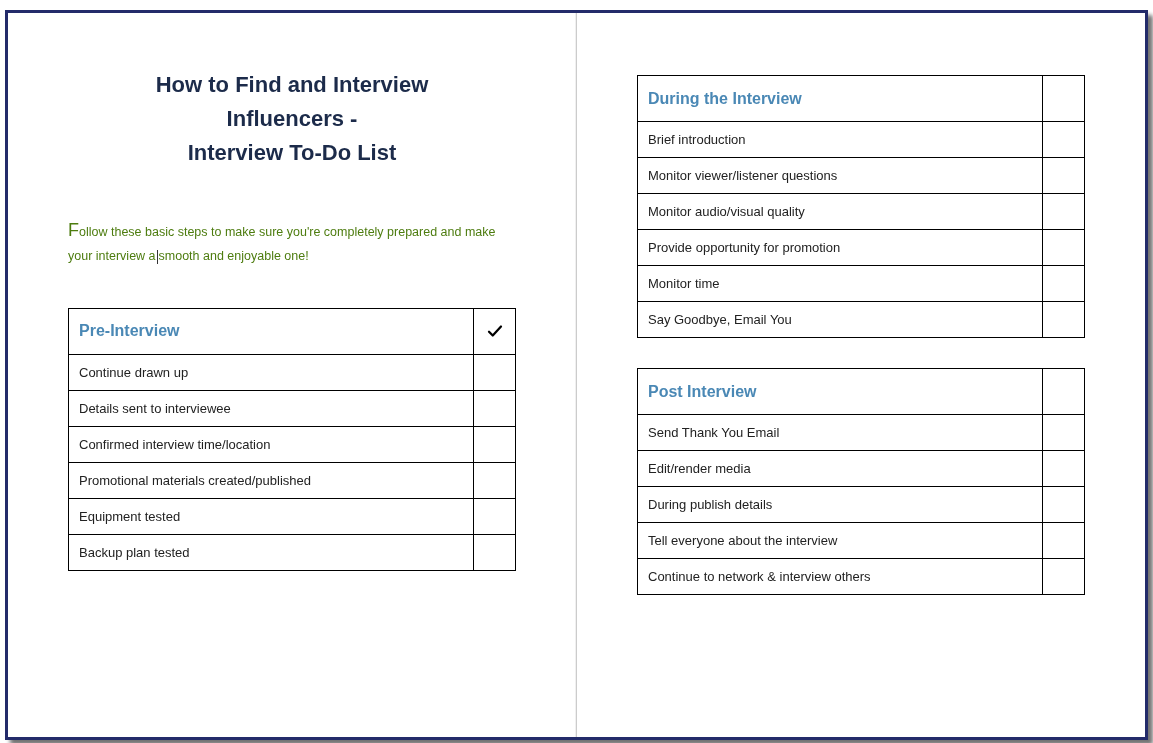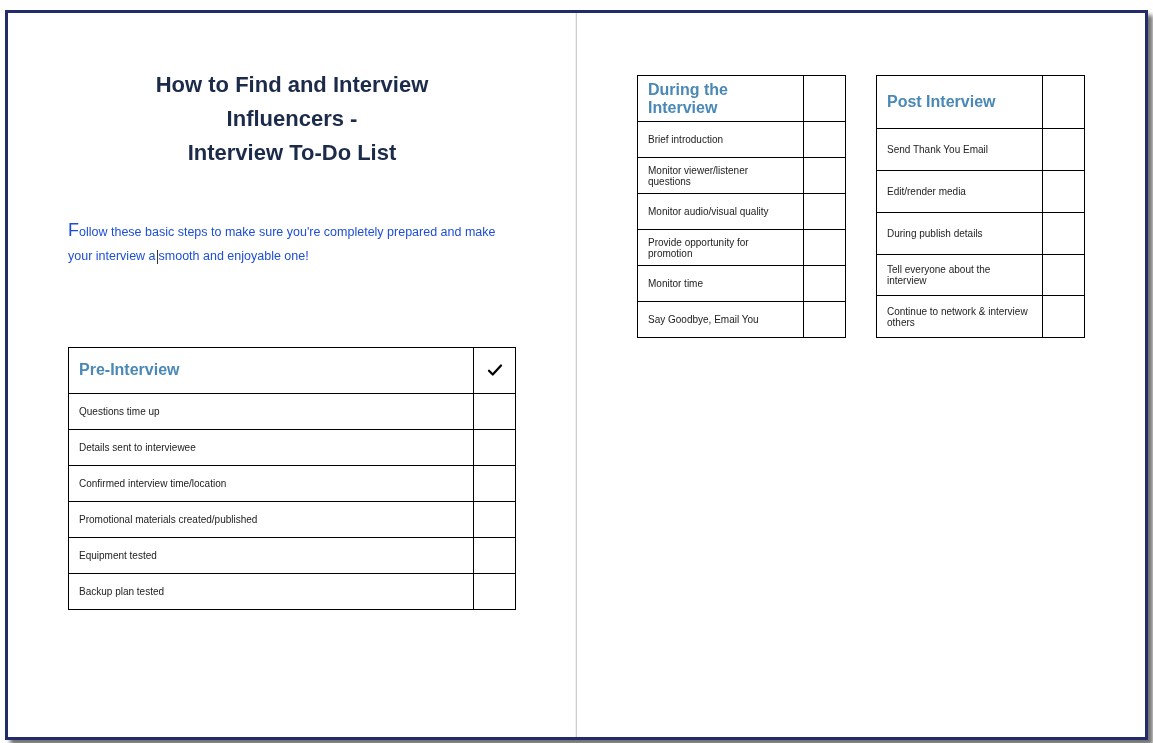--- a/index.html
+++ b/index.html
@@ -57,23 +57,23 @@
       margin-bottom: 46px;
     }
     .title-line {
       font-size: 22px;
       font-weight: bold;
       color: #1c2b4a;
       line-height: 1.55;
     }
     .intro {
       font-size: 12.5px;
-      color: #1d4ed8;
+      color: #4d7c0f;
       line-height: 1.65;
-      margin-bottom: 80px;
+      margin-bottom: 41px;
       position: relative;
     }
     .intro .dropcap {
       font-size: 18px;
     }
     .intro .cursor-mark {
       display:inline-block;
       width:0;
       border-left:1px solid #333;
       height:14px;
@@ -82,21 +82,21 @@
     }
     table.checklist {
       width: 100%;
       border-collapse: collapse;
       border: 1.5px solid #000;
       table-layout: fixed;
     }
     table.checklist td, table.checklist th {
       border: 1px solid #000;
       padding: 0 10px;
-      font-size: 10px;
+      font-size: 13px;
       color: #222;
       text-align: left;
       vertical-align: middle;
     }
     table.checklist .hcell {
       height: 46px;
       font-size: 16px;
       font-weight: bold;
       color: #4a88b5;
     }
@@ -106,21 +106,21 @@
     table.checklist .checkcol {
       width: 42px;
       text-align: center;
     }
     .check-icon svg {
       width: 18px;
       height: 18px;
       display: block;
       margin: 0 auto;
     }
-    .right-stack { display: flex; flex-direction: row; gap: 30px; }
+    .right-stack { display: flex; flex-direction: column; gap: 30px; }
     .page-right { padding-top: 62px; }
   </style>
 </head>
 <body>
 
 <div class="doc-wrapper">
   <div class="doc-shadow"></div>
   <div class="doc">
 
     <div class="page page-left">
@@ -140,21 +140,21 @@
           <th class="hcell">Pre-Interview</th>
           <th class="hcell checkcol">
             <span class="check-icon">
               <svg viewBox="0 0 24 24" fill="none" stroke="#000" stroke-width="3" stroke-linecap="round" stroke-linejoin="round">
                     <polyline points="4 13 9 18 20 6"></polyline>
                   </svg>
             </span>
           </th>
         </tr>
         <tr class="row">
-              <td>Questions time up</td>
+              <td>Continue drawn up</td>
               <td class="checkcol"></td>
             </tr>
         <tr class="row">
               <td>Details sent to interviewee</td>
               <td class="checkcol"></td>
             </tr>
         <tr class="row">
               <td>Confirmed interview time/location</td>
               <td class="checkcol"></td>
             </tr>

